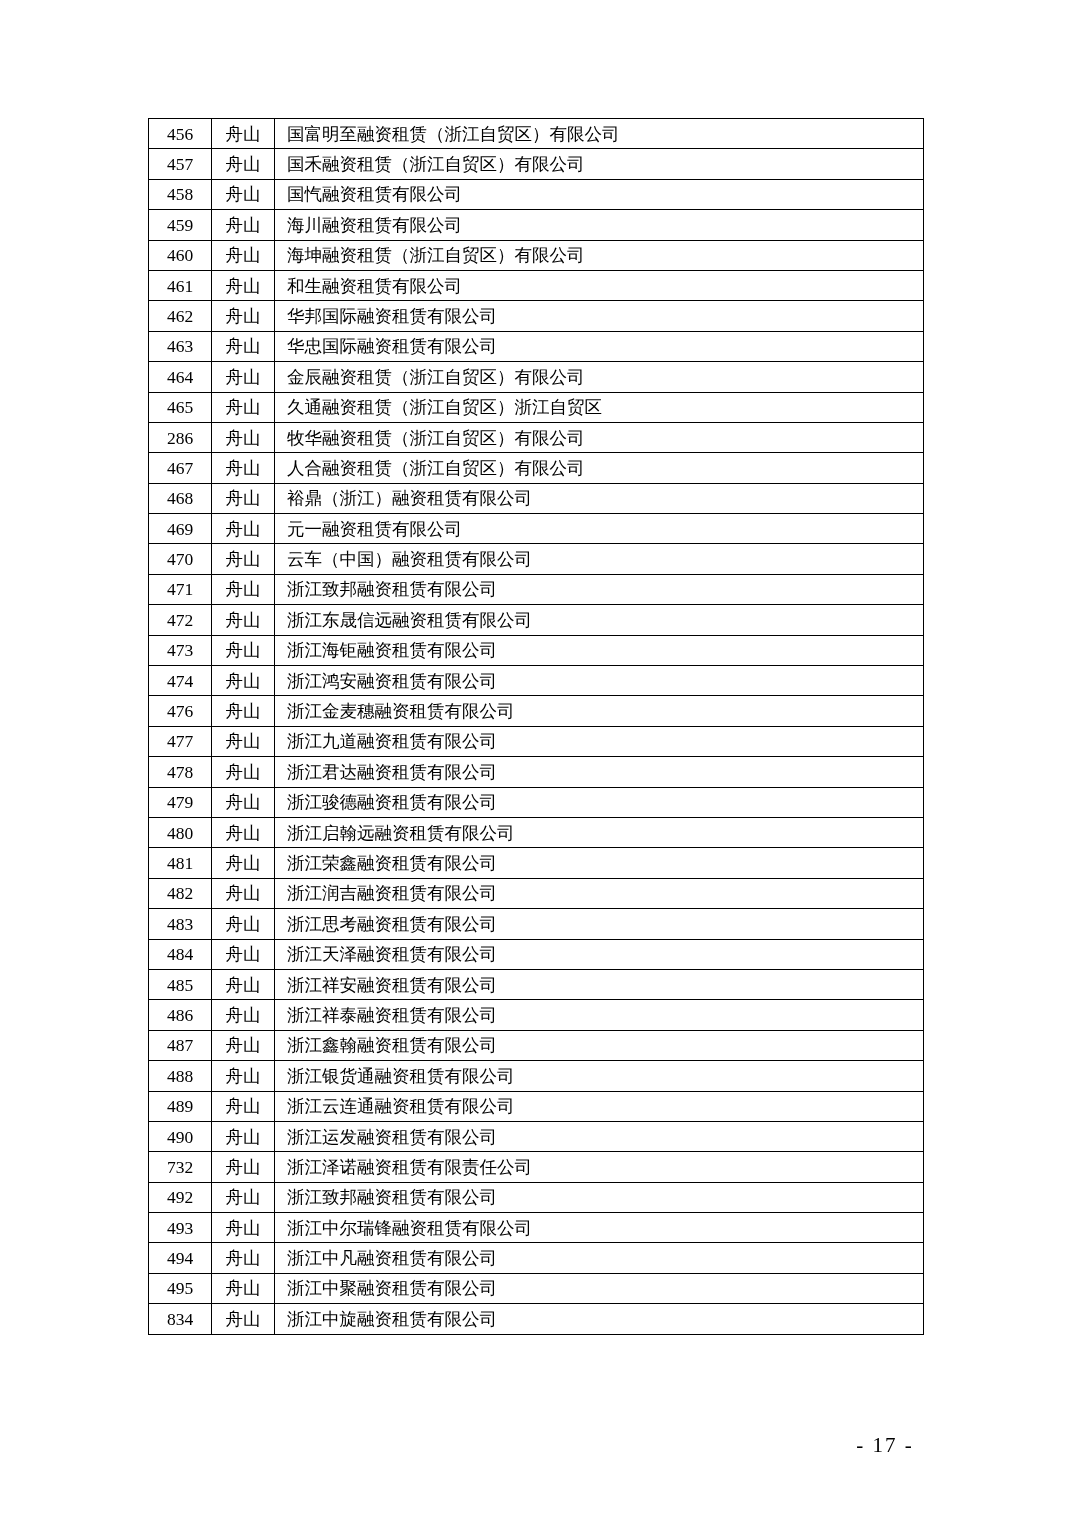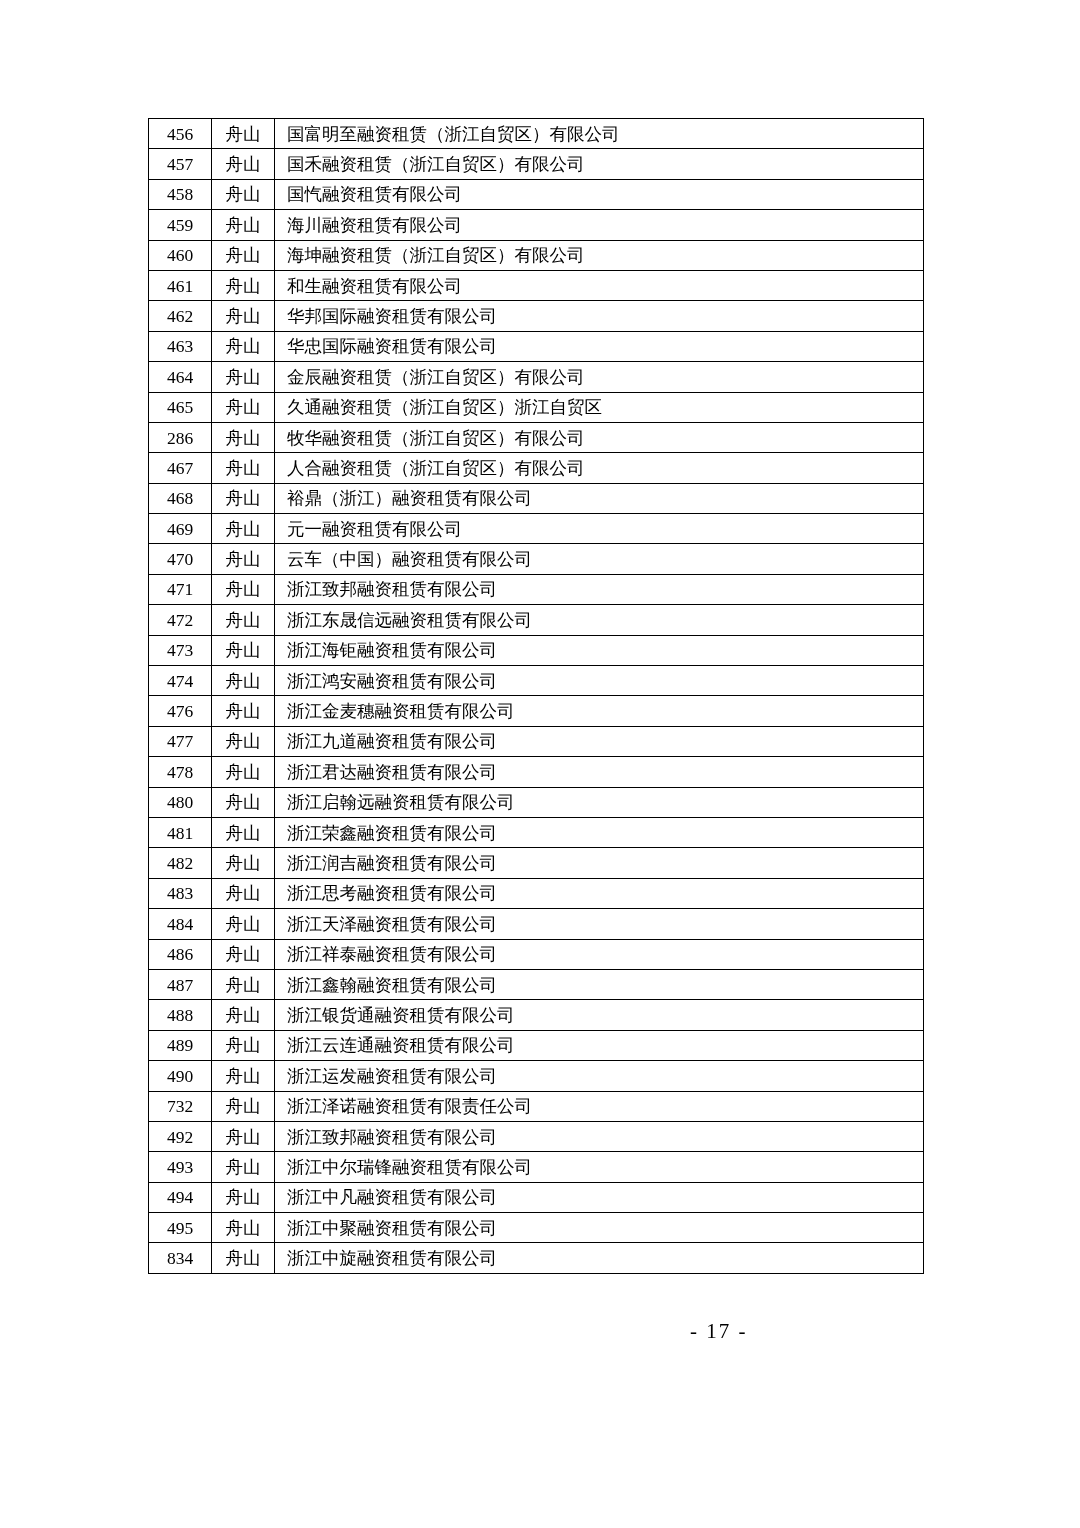--- a/index.html
+++ b/index.html
@@ -49,21 +49,22 @@
   td.col-name {
     width: 636px;
     text-align: left;
     padding-left: 12px;
     margin-left: 47px;
   }
   .page-number {
     position: absolute;
     left: 0;
     right: 0;
-    top: 1319px;
+    top: 1433px;
+    text-align: center;
     font-size: 21px;
     letter-spacing: 2px;
     font-family: "Liberation Serif", "DejaVu Serif", serif;
   }
   .page-number .pn-inner {
     display: inline-block;
     margin-left: 690px;
   }
 </style>
 </head>
@@ -176,20 +177,25 @@
           <td class="col-index">477</td>
           <td class="col-city">舟山</td>
           <td class="col-name">浙江九道融资租赁有限公司</td>
         </tr>
         <tr>
           <td class="col-index">478</td>
           <td class="col-city">舟山</td>
           <td class="col-name">浙江君达融资租赁有限公司</td>
         </tr>
         <tr>
+          <td class="col-index">479</td>
+          <td class="col-city">舟山</td>
+          <td class="col-name">浙江骏德融资租赁有限公司</td>
+        </tr>
+        <tr>
           <td class="col-index">480</td>
           <td class="col-city">舟山</td>
           <td class="col-name">浙江启翰远融资租赁有限公司</td>
         </tr>
         <tr>
           <td class="col-index">481</td>
           <td class="col-city">舟山</td>
           <td class="col-name">浙江荣鑫融资租赁有限公司</td>
         </tr>
         <tr>
@@ -199,20 +205,25 @@
         </tr>
         <tr>
           <td class="col-index">483</td>
           <td class="col-city">舟山</td>
           <td class="col-name">浙江思考融资租赁有限公司</td>
         </tr>
         <tr>
           <td class="col-index">484</td>
           <td class="col-city">舟山</td>
           <td class="col-name">浙江天泽融资租赁有限公司</td>
+        </tr>
+        <tr>
+          <td class="col-index">485</td>
+          <td class="col-city">舟山</td>
+          <td class="col-name">浙江祥安融资租赁有限公司</td>
         </tr>
         <tr>
           <td class="col-index">486</td>
           <td class="col-city">舟山</td>
           <td class="col-name">浙江祥泰融资租赁有限公司</td>
         </tr>
         <tr>
           <td class="col-index">487</td>
           <td class="col-city">舟山</td>
           <td class="col-name">浙江鑫翰融资租赁有限公司</td>

